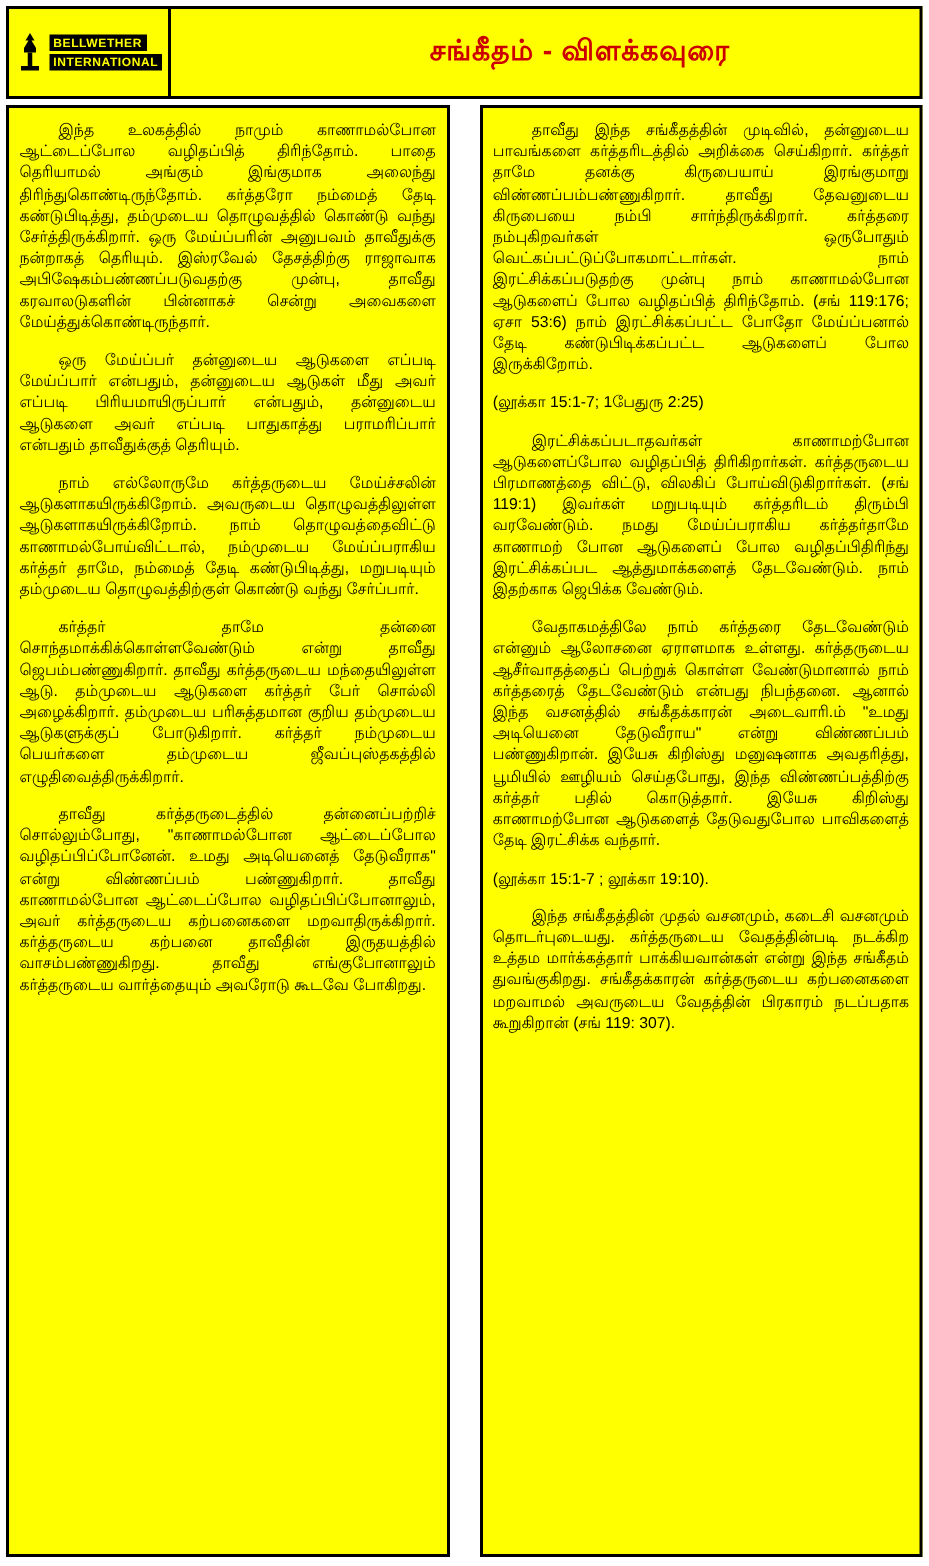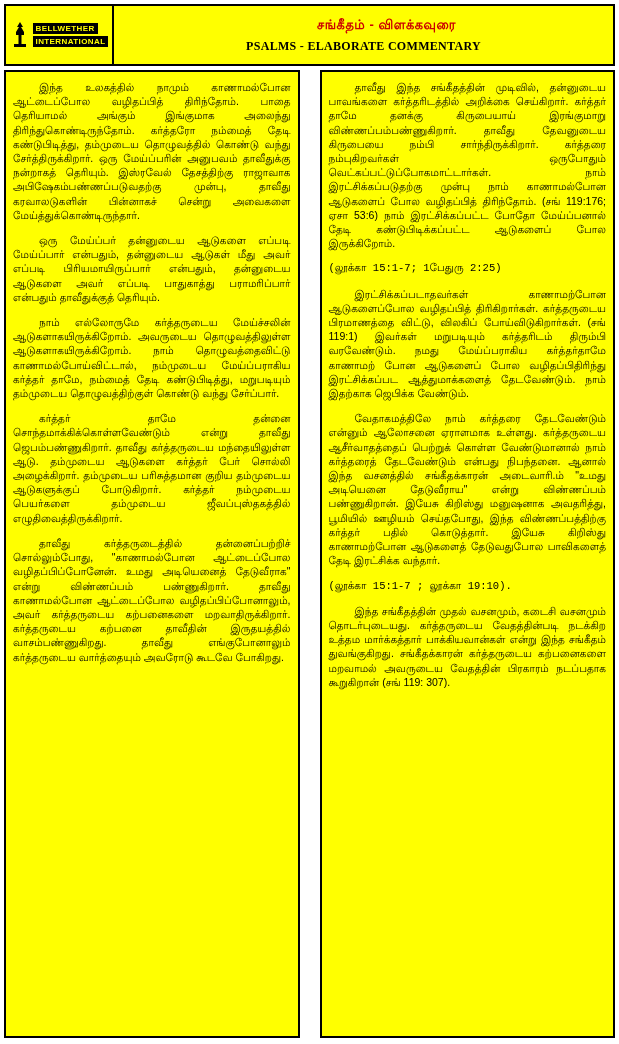--- a/index.html
+++ b/index.html
@@ -76,21 +76,21 @@
   }
   .title-box {
     flex: 1 1 auto;
     display: flex;
     flex-direction: column;
     align-items: center;
     justify-content: center;
     gap: 5px;
   }
   .title-ta {
-    font-size: 13px;
+    font-size: 19px;
     font-weight: bold;
     color: #cc0000;
     letter-spacing: 0.5px;
     margin-left: 46px;
   }
   .title-en {
     font-size: 12px;
     font-weight: bold;
     color: #000;
     font-family: "Liberation Serif", serif;
@@ -115,21 +115,20 @@
     margin: 0 0 11px 0;
     font-size: 10.5px;
     line-height: 14.2px;
     text-align: justify;
     text-justify: inter-word;
     color: #000;
     text-indent: 26px;
   }
   p.para.ref {
     text-indent: 0;
-    font-family: Liberation Mono, monospace;
   }
 </style>
 </head>
 <body>
 
 <div class="page">
 
   <div class="header">
 
     <div class="logo-box">
@@ -142,21 +141,20 @@
         </svg>
         <div class="logo-stack">
           <span class="logo-name">BELLWETHER</span>
           <span class="logo-name second">INTERNATIONAL</span>
         </div>
       </div>
     </div>
 
     <div class="title-box">
       <div class="title-ta">சங்கீதம் - விளக்கவுரை</div>
-      <div class="title-en">PSALMS - ELABORATE COMMENTARY</div>
     </div>
 
 
   </div>
 
   <div class="body-area">
 
     <div class="col">
       <p class="para">இந்த உலகத்தில் நாமும் காணாமல்போன ஆட்டைப்போல வழிதப்பித் திரிந்தோம். பாதை தெரியாமல் அங்கும் இங்குமாக அலைந்து திரிந்துகொண்டிருந்தோம். கர்த்தரோ நம்மைத் தேடி கண்டுபிடித்து, தம்முடைய தொழுவத்தில் கொண்டு வந்து சேர்த்திருக்கிறார். ஒரு மேய்ப்பரின் அனுபவம் தாவீதுக்கு நன்றாகத் தெரியும். இஸ்ரவேல் தேசத்திற்கு ராஜாவாக அபிஷேகம்பண்ணப்படுவதற்கு முன்பு, தாவீது கரவாலடுகளின் பின்னாகச் சென்று அவைகளை மேய்த்துக்கொண்டிருந்தார்.</p>
       <p class="para">ஒரு மேய்ப்பர் தன்னுடைய ஆடுகளை எப்படி மேய்ப்பார் என்பதும், தன்னுடைய ஆடுகள் மீது அவர் எப்படி பிரியமாயிருப்பார் என்பதும், தன்னுடைய ஆடுகளை அவர் எப்படி பாதுகாத்து பராமரிப்பார் என்பதும் தாவீதுக்குத் தெரியும்.</p>

